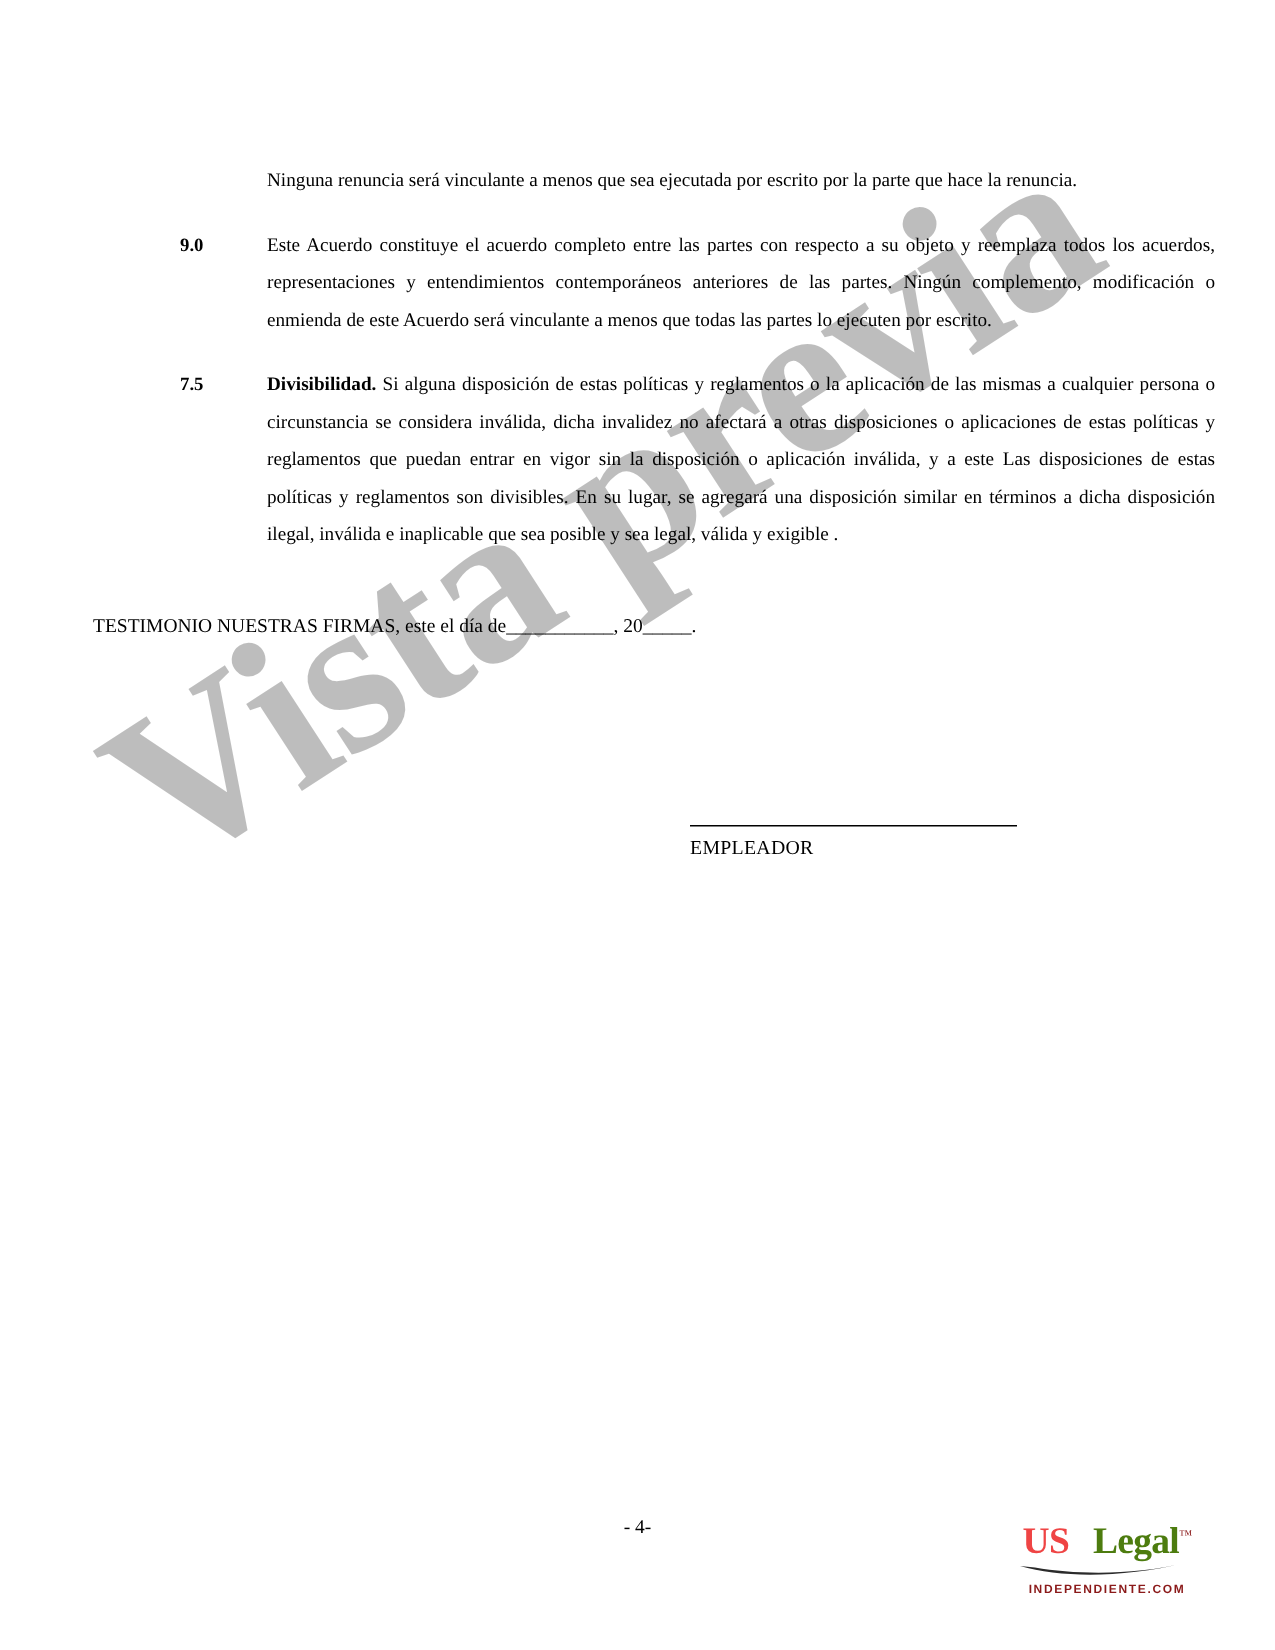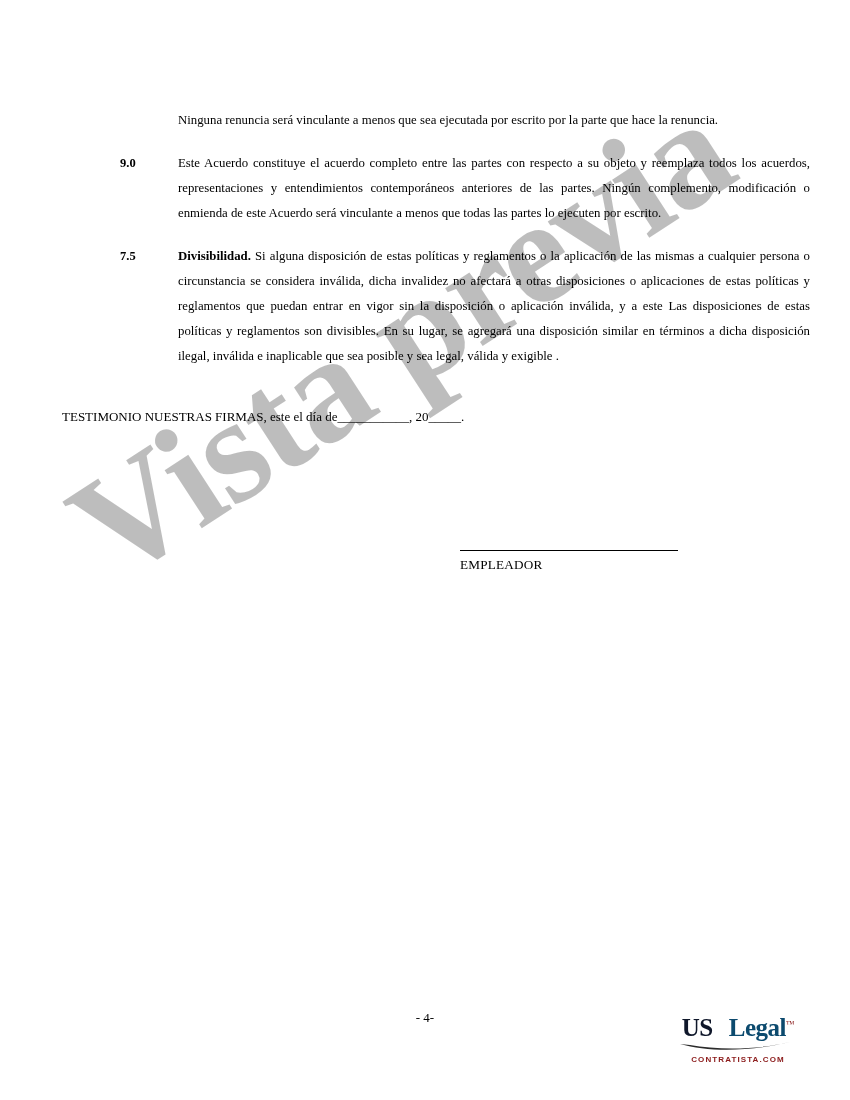--- a/index.html
+++ b/index.html
@@ -112,22 +112,22 @@
   .logo-main {
     font-family: "Liberation Serif", serif;
     font-size: 25px;
     font-weight: bold;
     color: #8b1a1a;
     letter-spacing: -0.5px;
     line-height: 1;
     position: relative;
     white-space: nowrap;
   }
-  .logo-main .us { color: #0f172a; }
-  .logo-main .legal { color: #0c4a6e; margin-left: 16px; }
+  .logo-main .us { color: #ef4444; }
+  .logo-main .legal { color: #4d7c0f; margin-left: 16px; }
   .logo-tm {
     font-size: 9px;
     vertical-align: super;
     color: #8b1a1a;
     font-weight: normal;
   }
   .logo-swoosh {
     width: 120px;
     height: 12px;
     margin: 1px auto 2px auto;
@@ -204,20 +204,20 @@
 
   <div class="page-number">- 4-</div>
 
   <div class="logo">
     <div class="logo-main"><span class="us">US</span><span class="legal">Legal</span><span class="logo-tm">™</span></div>
     <div class="logo-swoosh">
       <svg width="120" height="12" viewBox="0 0 120 12">
         <path d="M2 3 C 30 11, 70 11, 112 1 C 80 9, 40 9, 12 4 Z" fill="#2b2b2b"></path>
       </svg>
     </div>
-    <div class="logo-sub">CONTRATISTA.COM</div>
+    <div class="logo-sub">INDEPENDIENTE.COM</div>
   </div>
 
   <div class="watermark">
     <span>Vista previa</span>
   </div>
 
 </div>
 
 </body></html>

